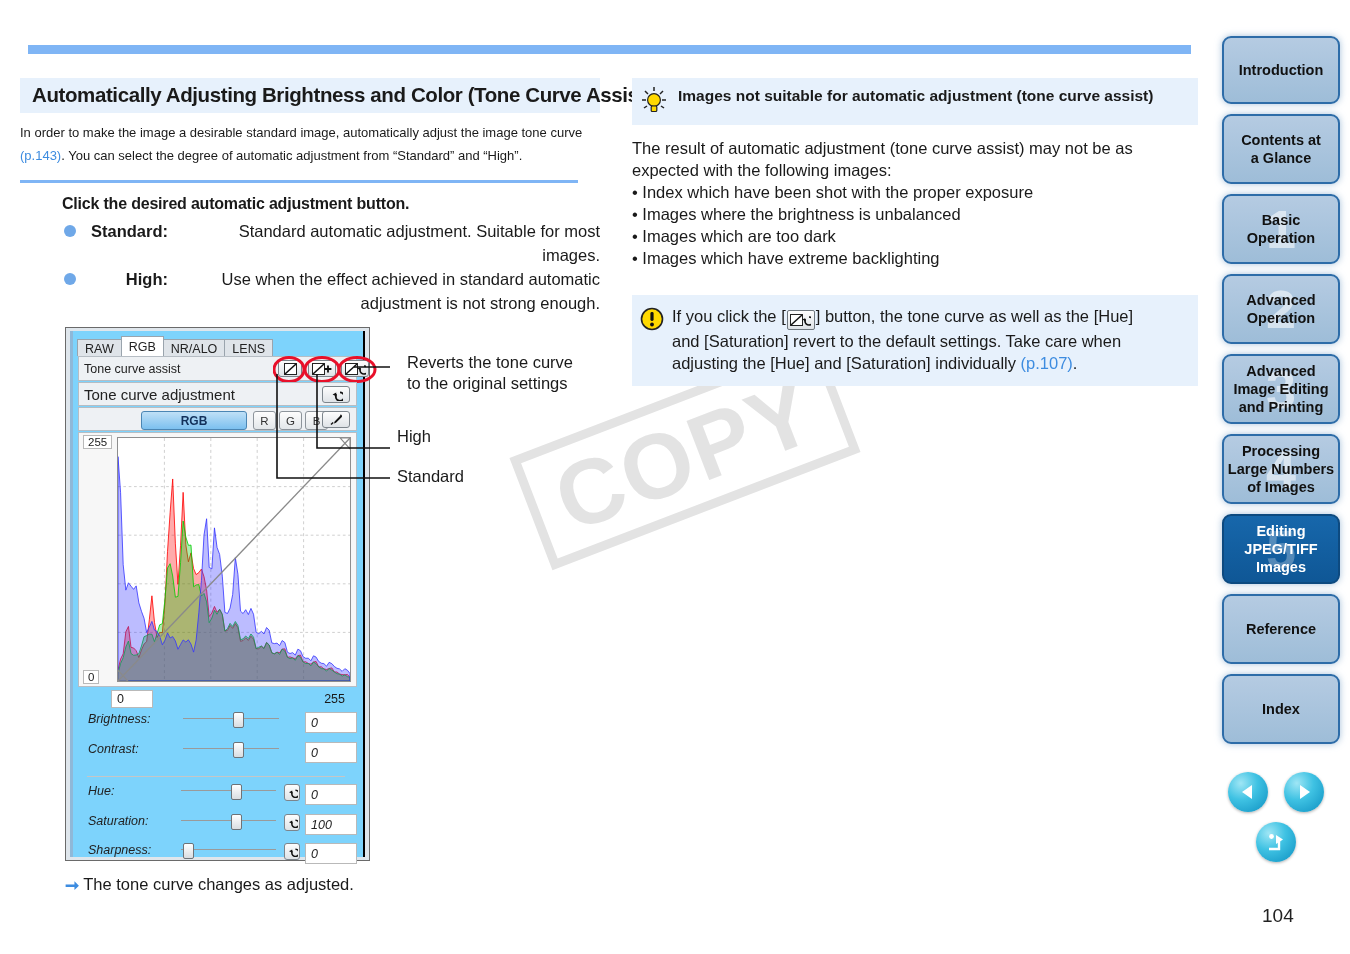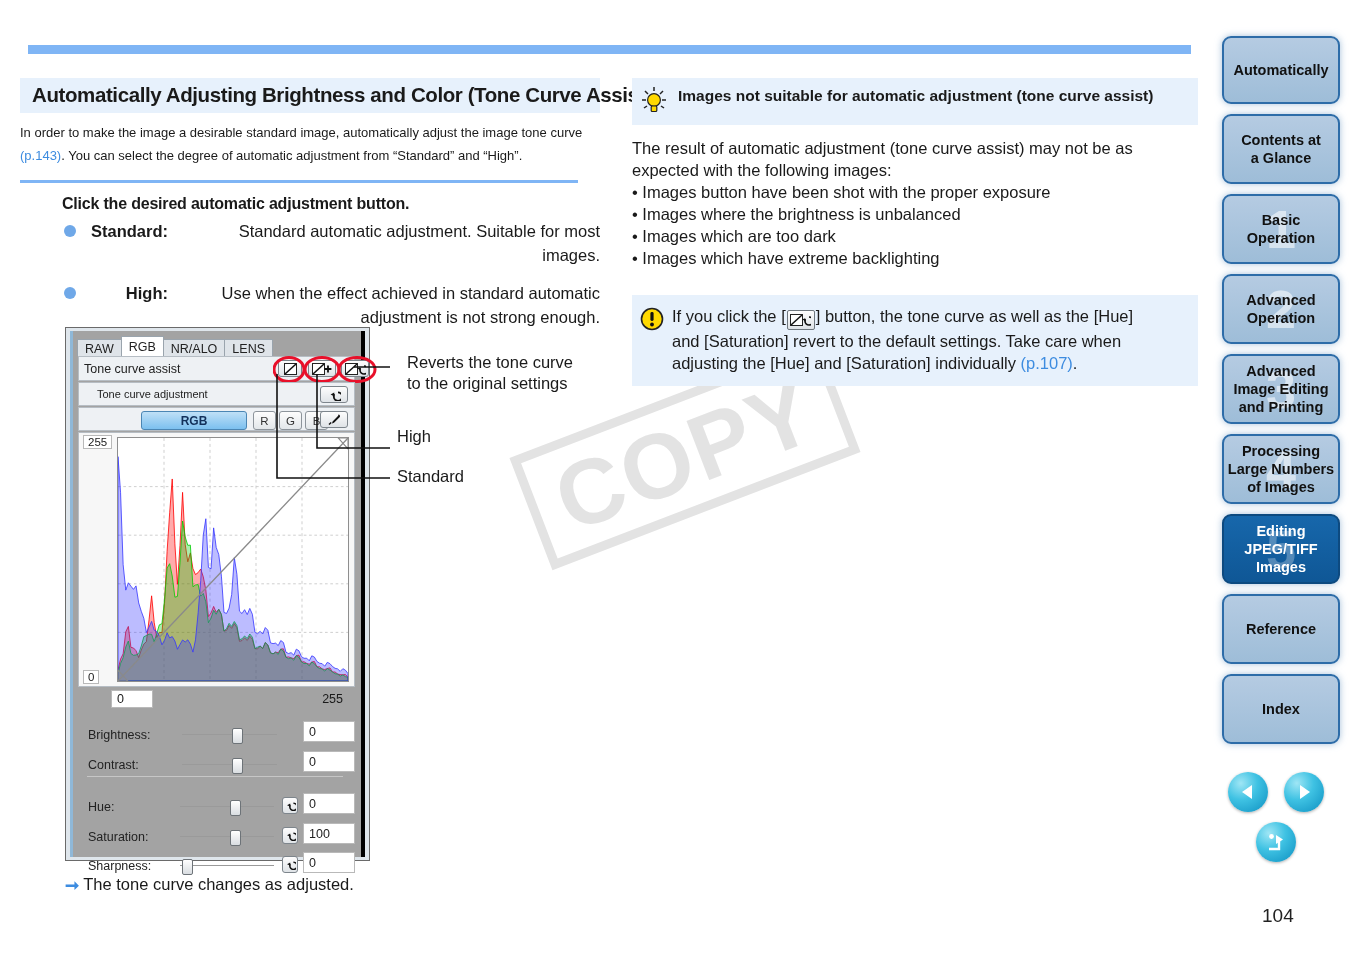--- a/index.html
+++ b/index.html
@@ -55,39 +55,39 @@
   .bterm.w2{width:86px;}
   .btext{flex:1;}
   .bcont{margin-left:72px;font-size:16.5px;line-height:22.5px;}
 
   
   .shot{
     position:absolute;left:65px;top:327px;width:305px;height:534px;
     background:#dfe6ec;border:1px solid #6a6a6a;box-sizing:border-box;
     z-index:4;
   }
-  .shot-inner{position:absolute;left:4px;top:3px;right:4px;bottom:3px;background:#a3a3a3;
-    border-left:3px solid #8fb8d8;border-right:4px solid #000000;box-sizing:border-box;}
+  .shot-inner{position:absolute;left:4px;top:3px;right:4px;bottom:3px;background:#7dd3fc;
+    border-left:3px solid #8fb8d8;border-right:2px solid #000000;box-sizing:border-box;}
 
   .tabs{position:absolute;left:4px;top:5px;height:20px;display:flex;align-items:flex-end;font-size:12.5px;}
   .tab{
     border:1px solid #9aa4ad;border-bottom:none;background:#dfe4e9;
     padding:2px 7px 2px 7px;margin-right:-1px;color:#222;height:17px;box-sizing:border-box;
   }
   .tab.active{background:#ffffff;height:20px;padding-top:3px;font-weight:normal;}
 
   .row-tca{
     position:absolute;left:5px;top:25px;right:6px;height:25px;
     background:#eef1f4;border:1px solid #b6bdc4;box-sizing:border-box;
     display:flex;align-items:center;font-size:12.5px;padding-left:5px;color:#222;
   }
   .row-tcadj{
     position:absolute;left:5px;top:51px;right:6px;height:24px;
     background:#eef1f4;border:1px solid #b6bdc4;box-sizing:border-box;
-    display:flex;align-items:center;font-size:11px;padding-left:18px;color:#222;
+    display:flex;align-items:center;font-size:15px;padding-left:5px;color:#222;
   }
   .row-rgb{
     position:absolute;left:5px;top:76px;right:6px;height:24px;
     background:#eef1f4;border:1px solid #b6bdc4;box-sizing:border-box;
   }
 
   .btn{
     background:linear-gradient(#fdfdfd,#dfe3e7);border:1px solid #7d858c;border-radius:3px;
     display:flex;align-items:center;justify-content:center;box-sizing:border-box;
   }
@@ -108,21 +108,21 @@
   
   .graph-wrap{position:absolute;left:5px;top:101px;right:6px;height:255px;background:#f7f7f7;
       border:1px solid #b6bdc4;box-sizing:border-box;}
   .ylab{position:absolute;font-size:11.5px;background:#fff;border:1px solid #b9b9b9;padding:0 4px;}
   .graph{position:absolute;left:38px;top:4px;right:5px;bottom:4px;background:#fff;border:1px solid #8e8e8e;overflow:hidden;}
 
   .axisrow{position:absolute;left:5px;top:357px;right:6px;height:22px;display:flex;align-items:center;
     justify-content:space-between;font-size:12.5px;}
   .numbox{border:1px solid #b9b9b9;background:#fff;padding:1px 5px;min-width:30px;}
 
-  .slrow{position:absolute;left:5px;right:6px;height:30px;display:flex;align-items:flex-end;font-size:12.5px;color:#222;}
+  .slrow{position:absolute;left:5px;right:6px;height:30px;display:flex;align-items:flex-start;font-size:12.5px;color:#222;font-style:italic;}
   .sllabel{width:110px;padding-left:10px;}
   .sltrack{position:relative;width:112px;height:14px;}
   .sltrack:before{content:"";position:absolute;left:0;right:0;top:6px;height:1px;background:#9a9a9a;}
   .slknob{position:absolute;top:0;width:9px;height:14px;background:linear-gradient(#ffffff,#d9dde1);
     border:1px solid #6d7378;border-radius:2px;}
   .slval{border:1px solid #b9b9b9;background:#fff;padding:1px 5px;min-width:40px;margin-left:10px;height:17px;
     display:flex;align-items:center;font-size:12.5px;}
   .resetbtn{width:19px;height:17px;margin-left:8px;}
   .divider-line{position:absolute;left:14px;right:18px;height:1px;background:#c6c6c6;}
 
@@ -193,21 +193,21 @@
 
     <div class="step-head">Click the desired automatic adjustment button.</div>
 
     <div class="bullets">
       <div class="brow">
         <span class="bdot"></span>
         <span class="bterm w1">Standard:</span>
         <span class="btext">Standard automatic adjustment. Suitable for most</span>
       </div>
       <div class="bcont">images.</div>
-      <div class="brow" style="margin-top:16px">
+      <div class="brow" style="margin-top:2px">
         <span class="bdot"></span>
         <span class="bterm w2">High:</span>
         <span class="btext">Use when the effect achieved in standard automatic</span>
       </div>
       <div class="bcont">adjustment is not strong enough.</div>
     </div>
   </div>
 
   <div class="shot">
     <div class="shot-inner">
@@ -399,21 +399,21 @@
         </g>
         <circle cx="14" cy="14" r="6.4" fill="#ffd900" stroke="#222" stroke-width="1.2"></circle>
         <rect x="11.2" y="20" width="5.6" height="5.5" rx="1" fill="#ffd900" stroke="#222" stroke-width="1.2"></rect>
       </svg>
       <div class="txt">Images not suitable for automatic adjustment (tone curve assist)</div>
     </div>
 
     <div class="note-body">
       <div>The result of automatic adjustment (tone curve assist) may not be as</div>
       <div>expected with the following images:</div>
-      <div class="li">• Images button have been shot with the proper exposure</div>
+      <div class="li">• Index which have been shot with the proper exposure</div>
       <div class="li">• Images where the brightness is unbalanced</div>
       <div class="li">• Images which are too dark</div>
       <div class="li">• Images which have extreme backlighting</div>
     </div>
 
     <div class="warnbox">
       <svg width="24" height="24" viewBox="0 0 24 24" style="flex:0 0 auto;margin-top:2px;">
         <circle cx="12" cy="12" r="10.5" fill="#ffd900" stroke="#222" stroke-width="1.6"></circle>
         <rect x="10.4" y="5" width="3.2" height="9" rx="1.4" fill="#111"></rect>
         <circle cx="12" cy="17.5" r="1.9" fill="#111"></circle>
@@ -432,21 +432,21 @@
           <span>adjusting the [Hue] and [Saturation] individually </span><span class="pref">(p.107)</span><span>.</span>
         </div>
       </div>
     </div>
   </div>
 
   <div class="side">
     <div class="sbtn" style="height:68px">
       <span class="ghost"></span>
       <span class="lbl">
-          <div>Automatically</div>
+          <div>Introduction</div>
         </span>
     </div>
     <div class="sbtn" style="height:70px">
       <span class="ghost"></span>
       <span class="lbl">
           <div>Contents at</div>
           <div>a Glance</div>
         </span>
     </div>
     <div class="sbtn" style="height:70px">

